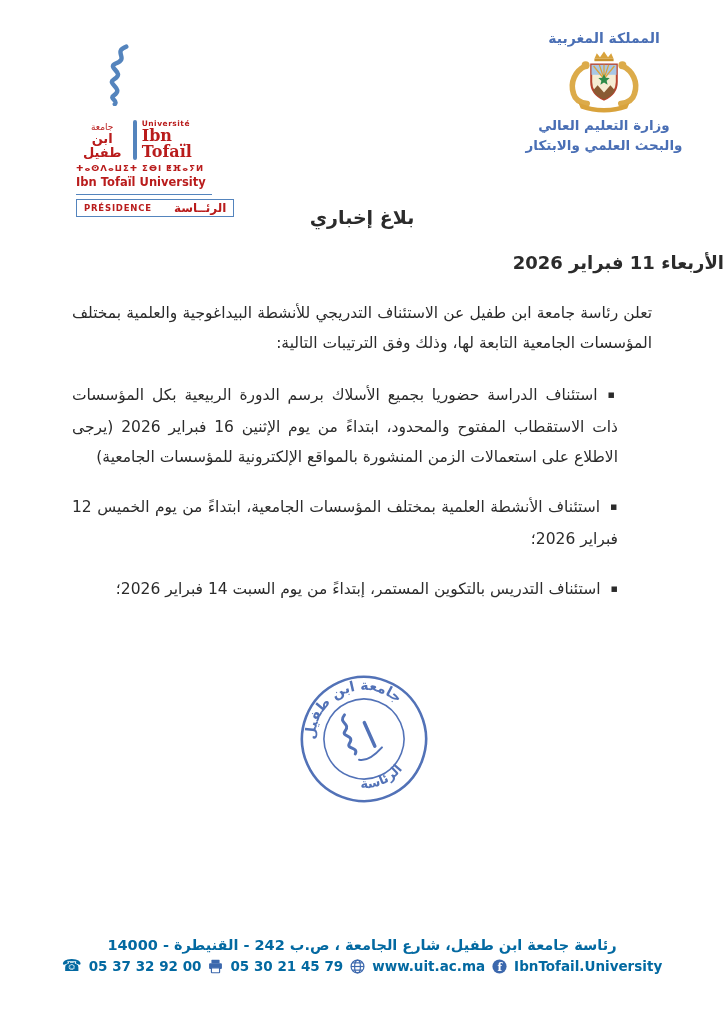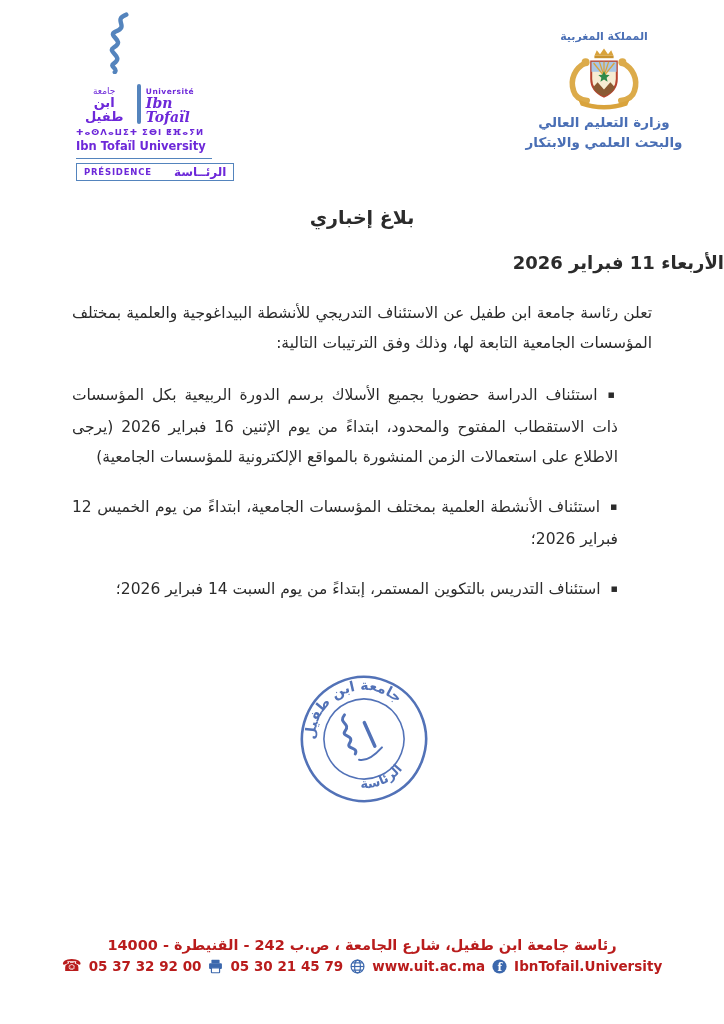--- a/index.html
+++ b/index.html
@@ -2,58 +2,58 @@
 <html lang="ar"><head>
 <meta charset="utf-8">
 <style>
   html,body{margin:0;padding:0;background:#e8e8e8;}
   .page{
     position:relative;width:724px;height:1024px;margin:0 auto;
     background:#ffffff;overflow:hidden;
     font-family:"DejaVu Sans",sans-serif;color:#2b2b2b;
   }
   
-  .uni-logo{position:absolute;left:76px;top:12px;width:136px;color:#6d28d9;}
+  .uni-logo{position:absolute;left:76px;top:44px;width:136px;color:#b91c1c;}
   .squiggle{display:block;margin:0 0 2px 26px;}
   .logo-row{display:flex;align-items:flex-end;gap:5px;direction:ltr;}
   .logo-ar{direction:rtl;text-align:center;line-height:1.05;}
   .logo-ar .l1{font-size:9px;}
   .logo-ar .l2{font-size:13px;font-weight:bold;}
   .logo-bar{width:4px;height:40px;background:#5484bd;border-radius:2px;}
   .logo-fr{line-height:1;margin-top:12px;}
   .logo-fr .l1{font-size:7.5px;font-weight:bold;letter-spacing:.5px;}
-  .logo-fr .l2{font-family:"DejaVu Serif",serif;font-style:italic;font-weight:bold;font-size:14px;}
+  .logo-fr .l2{font-family:"DejaVu Serif",serif;font-weight:bold;font-size:16px;}
   .tifinagh{font-size:8.5px;font-weight:bold;letter-spacing:1px;margin-top:3px;white-space:nowrap;}
   .uni-en{font-size:11.5px;font-weight:bold;margin-top:2px;border-bottom:1.5px solid #5484bd;padding-bottom:5px;white-space:nowrap;}
   .presid-box{display:inline-flex;align-items:center;gap:22px;border:1.5px solid #5484bd;padding:1px 7px;margin-top:4px;}
   .presid-box .fr{font-size:8.5px;font-weight:bold;letter-spacing:.8px;}
   .presid-box .ar{font-size:12px;font-weight:bold;direction:rtl;}
   
   .state{position:absolute;left:516px;top:30px;width:176px;text-align:center;color:#4a6fb5;}
-  .kingdom{font-size:11px;font-weight:bold;direction:rtl;}
+  .kingdom{font-size:14px;font-weight:bold;direction:rtl;}
   .coat{display:block;margin:4px auto 0 auto;}
   .ministry{font-size:13.5px;font-weight:bold;direction:rtl;line-height:1.45;margin-top:2px;}
   
   .doc-title{position:absolute;top:206px;left:0;width:100%;text-align:center;
     font-size:19px;font-weight:bold;margin:0;direction:rtl;}
   .doc-date{position:absolute;top:252px;left:0;width:100%;
     font-size:18px;font-weight:bold;direction:rtl;}
   .content{position:absolute;top:298px;right:72px;left:72px;direction:rtl;
     font-size:15.5px;line-height:30px;text-align:justify;}
   .content p{margin:0;}
   .intro{margin-bottom:22px !important;}
   ul.points{list-style:none;margin:0;padding:0 34px 0 0;}
   ul.points li{margin-bottom:20px;}
   ul.points li::before{content:"▪";font-size:11px;margin-left:10px;position:relative;top:-2px;}
   .closing{margin-top:0 !important;text-align-last:center;}
   
   .stamp{position:absolute;left:299px;top:674px;width:130px;height:130px;
     transform:rotate(-24deg);opacity:.88;}
   
-  .footer{position:absolute;left:0;bottom:50px;width:100%;text-align:center;color:#b91c1c;}
+  .footer{position:absolute;left:0;bottom:50px;width:100%;text-align:center;color:#0369a1;}
   .addr{font-size:14.5px;font-weight:bold;direction:rtl;}
   .contacts{margin-top:5px;font-size:13.5px;font-weight:bold;direction:ltr;
     display:flex;justify-content:center;align-items:center;gap:7px;}
   .contacts .ic{display:inline-flex;align-items:center;}
   .phone-glyph{font-size:16px;line-height:1;}
 </style>
 </head>
 <body>
 
 <div class="page">

